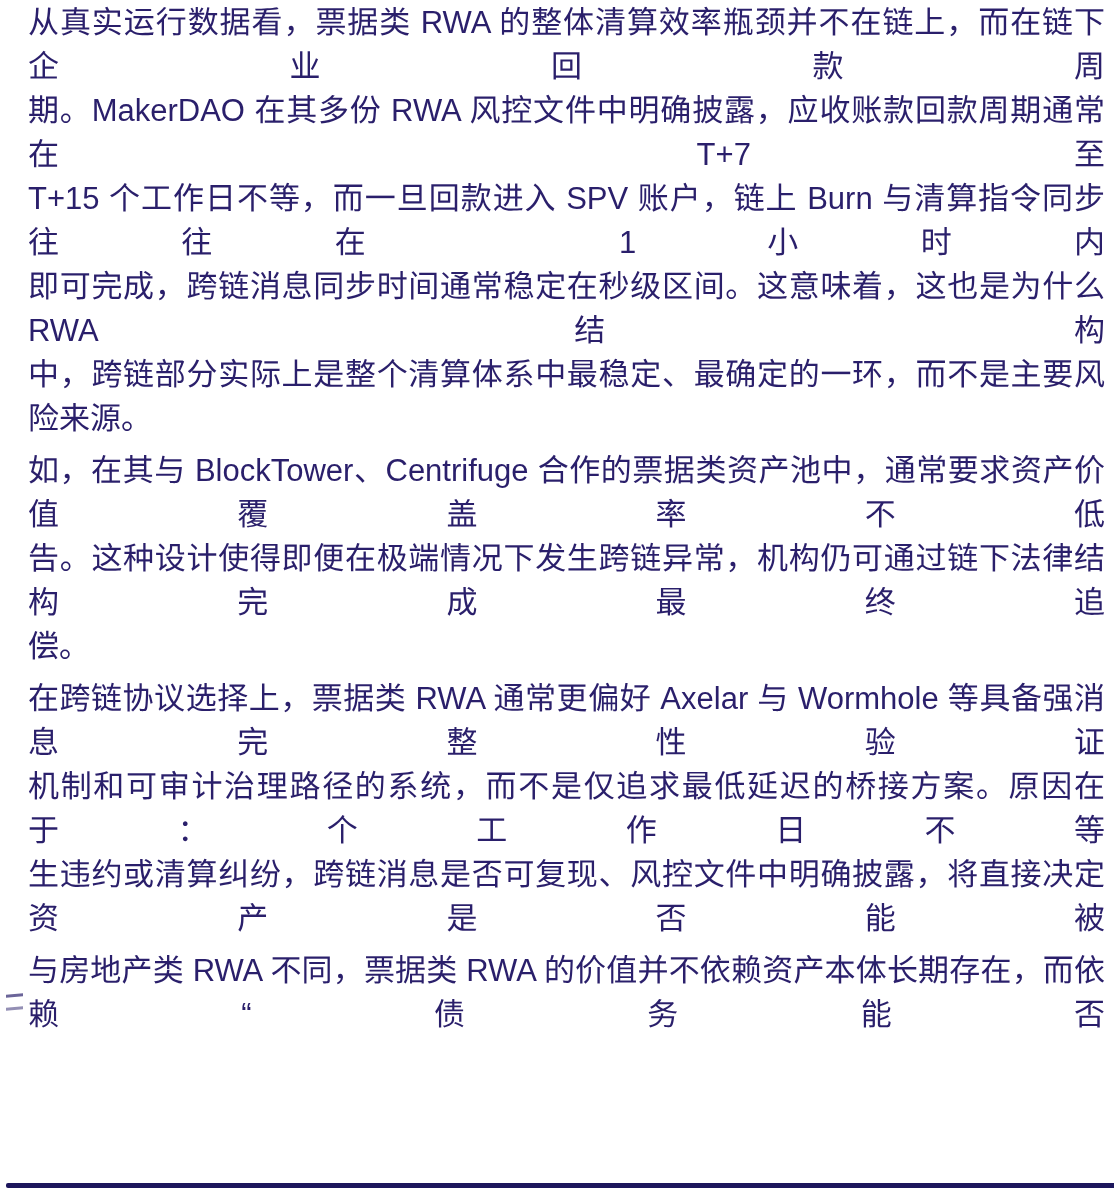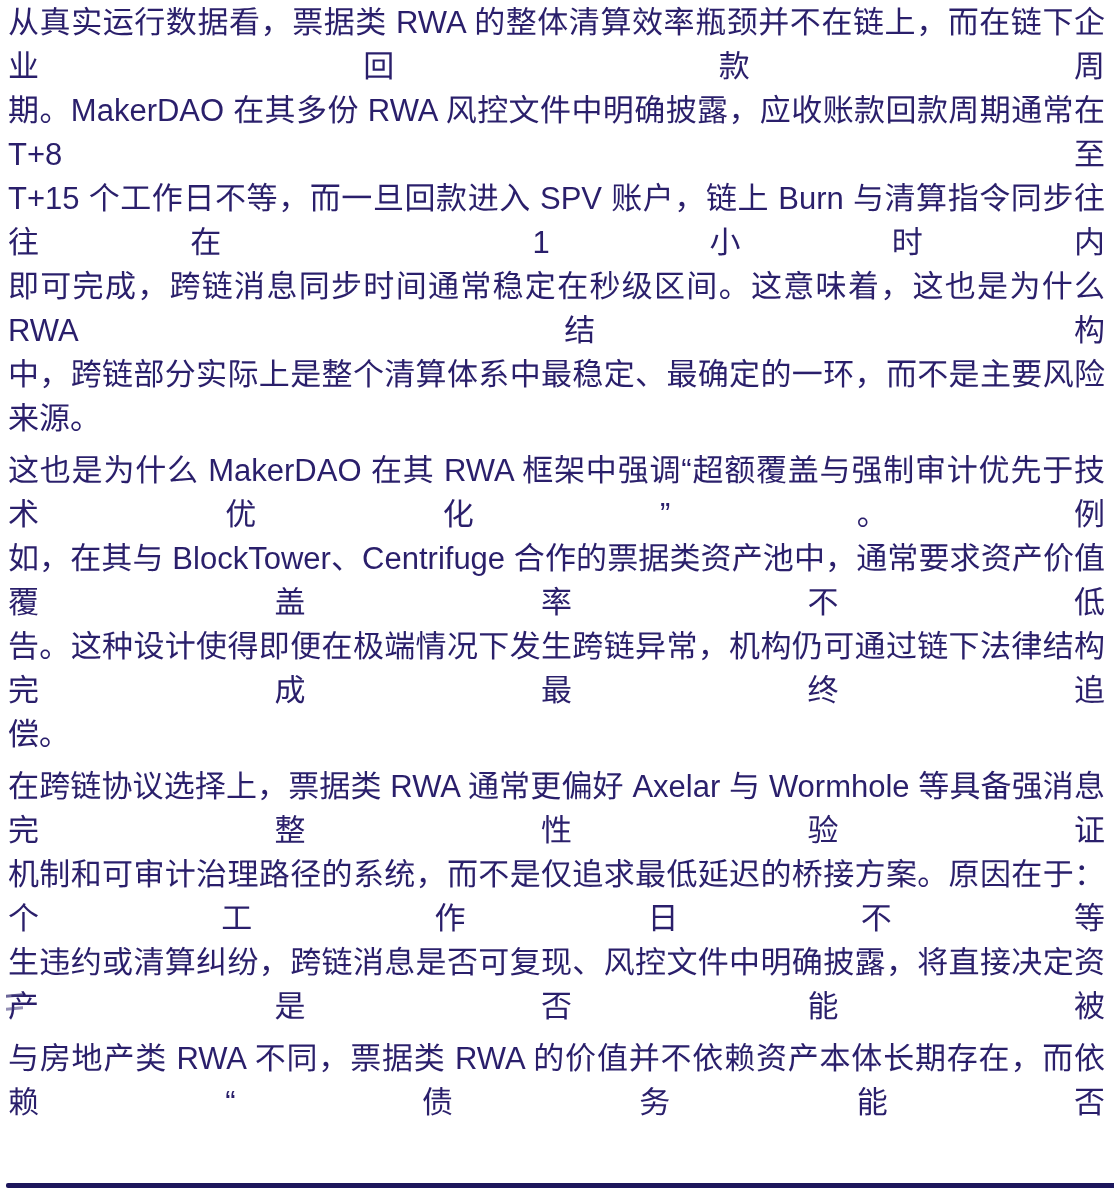--- a/index.html
+++ b/index.html
@@ -23,20 +23,21 @@
     color: #2a1f6b;
     font-weight: 500;
   }
   .para {
     margin: 0 0 8px 0;
   }
   .line {
     text-align: justify;
     text-justify: inter-character;
     white-space: normal;
+    margin-left: 20px;
   }
   .line.fill {
     text-align-last: justify;
   }
   .stray-mark {
     position: absolute;
     left: 6px;
     top: 994px;
     width: 17px;
     height: 10px;
@@ -52,27 +53,26 @@
     height: 5px;
     border-radius: 2px 0 0 2px;
   }
 </style>
 </head>
 <body style="background: rgb(255, 255, 255);">
 
 <div class="doc" style="color: rgb(42, 31, 107);">
     <div class="para">
       <div class="line fill">从真实运行数据看，票据类 RWA 的整体清算效率瓶颈并不在链上，而在链下企业回款周</div>
-      <div class="line fill">期。MakerDAO 在其多份 RWA 风控文件中明确披露，应收账款回款周期通常在 T+8 至</div>
+      <div class="line fill">期。MakerDAO 在其多份 RWA 风控文件中明确披露，应收账款回款周期通常在 T+7 至</div>
       <div class="line fill">T+15 个工作日不等，而一旦回款进入 SPV 账户，链上 Burn 与清算指令同步往往在 1 小时内</div>
       <div class="line fill">即可完成，跨链消息同步时间通常稳定在秒级区间。这意味着，这也是为什么 RWA 结构</div>
       <div class="line">中，跨链部分实际上是整个清算体系中最稳定、最确定的一环，而不是主要风险来源。</div>
     </div>
     <div class="para">
-      <div class="line fill">这也是为什么 MakerDAO 在其 RWA 框架中强调“超额覆盖与强制审计优先于技术优化”。例</div>
       <div class="line fill">如，在其与 BlockTower、Centrifuge 合作的票据类资产池中，通常要求资产价值覆盖率不低</div>
       <div class="line fill">告。这种设计使得即便在极端情况下发生跨链异常，机构仍可通过链下法律结构完成最终追</div>
       <div class="line">偿。</div>
     </div>
     <div class="para">
       <div class="line fill">在跨链协议选择上，票据类 RWA 通常更偏好 Axelar 与 Wormhole 等具备强消息完整性验证</div>
       <div class="line fill">机制和可审计治理路径的系统，而不是仅追求最低延迟的桥接方案。原因在于：个工作日不等</div>
       <div class="line fill">生违约或清算纠纷，跨链消息是否可复现、风控文件中明确披露，将直接决定资产是否能被</div>
     </div>
     <div class="para">

